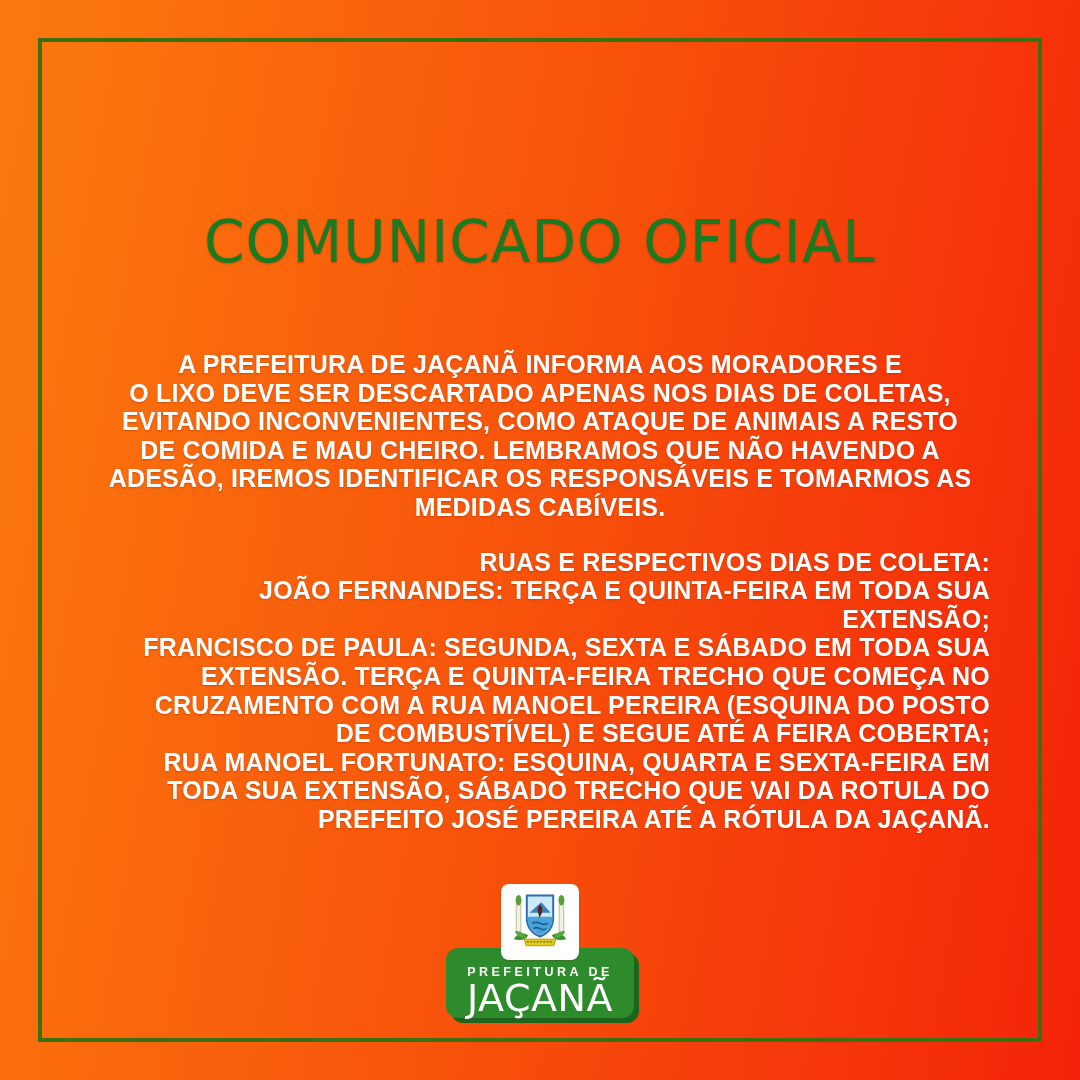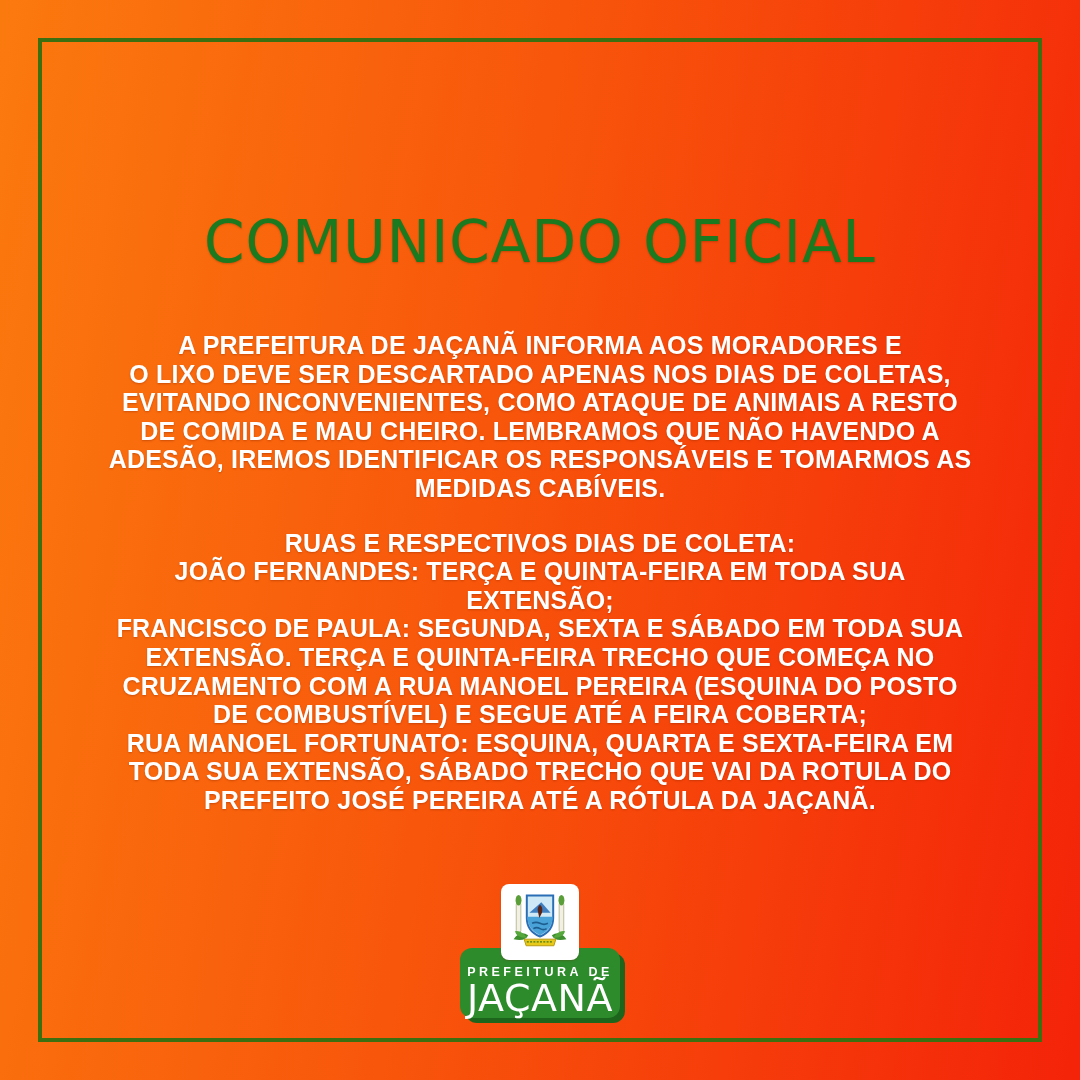--- a/index.html
+++ b/index.html
@@ -33,33 +33,34 @@
     text-align: center;
     font-family: "DejaVu Sans", "Liberation Sans", sans-serif;
     font-size: 58px;
     font-weight: 400;
     letter-spacing: 1px;
     color: #1b7a20;
     text-shadow: 0 1px 2px rgba(110, 40, 0, 0.35);
   }
   .body-text {
     position: absolute;
-    top: 331px;
+    top: 350px;
     left: 90px;
     right: 90px;
     text-align: center;
     color: #ffffff;
     font-size: 25px;
     font-weight: 700;
     line-height: 28.6px;
     letter-spacing: 0.2px;
     text-shadow: 0 1px 2px rgba(140, 40, 0, 0.4);
   }
   .paragraph-2 {
     margin-top: 26px;
+    text-align: right;
   }
   .logo {
     position: absolute;
     left: 0;
     top: 884px;
     width: 100%;
     height: 160px;
   }
   .crest-card {
     position: absolute;
@@ -74,21 +75,21 @@
     z-index: 2;
     display: flex;
     align-items: center;
     justify-content: center;
   }
   .badge {
     position: absolute;
     left: 50%;
     transform: translateX(-50%);
     top: 64px;
-    width: 160px;
+    width: 188px;
     height: 70px;
     background: #2e8b2c;
     border-radius: 12px;
     box-shadow: 5px 5px 0 #1d641c;
     z-index: 1;
     text-align: center;
     color: #ffffff;
   }
   .badge-small {
     margin-top: 17px;

